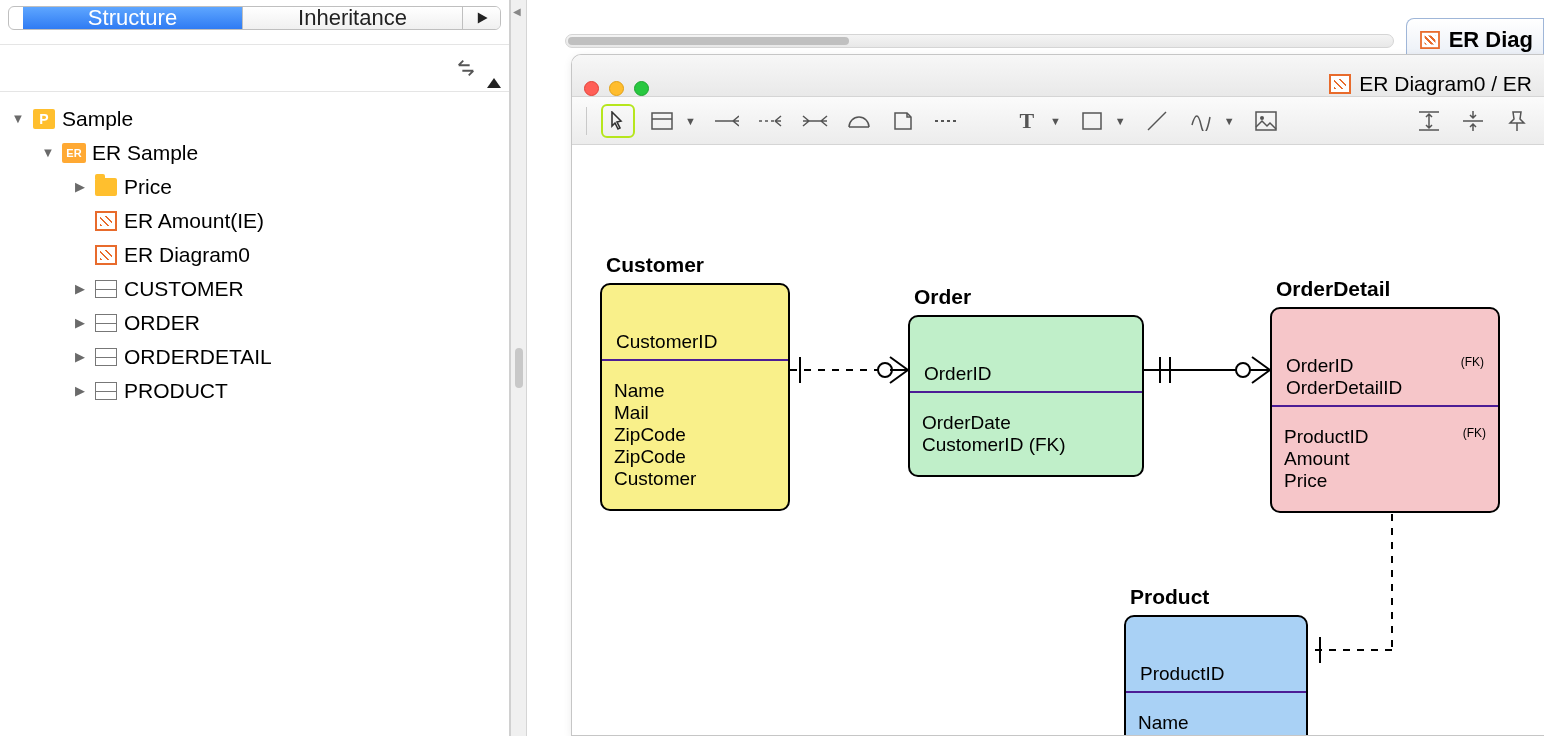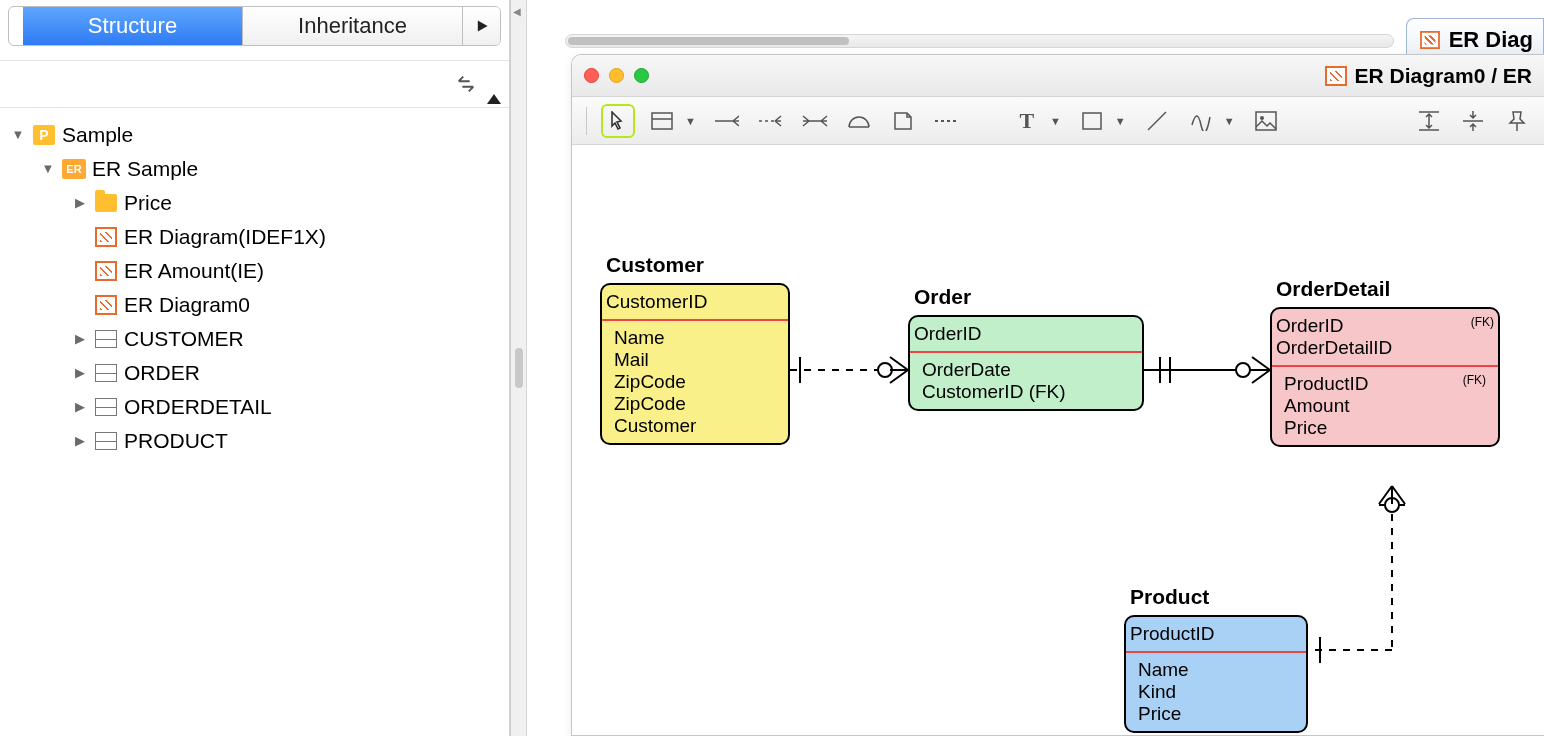--- a/index.html
+++ b/index.html
@@ -2,21 +2,21 @@
 <html><head>
 <meta charset="utf-8">
 <style>
 * { box-sizing: border-box; margin: 0; padding: 0; }
 body { font-family: "Helvetica Neue", Arial, sans-serif; font-size: 17px; overflow: hidden; width: 1544px; height: 736px; background: #fff; }
 
 
 .left-pane { position: absolute; left: 0; top: 0; width: 511px; height: 736px; border-right: 2px solid #d0d0d0; }
 
 
-.tab-bar { display: flex; height: 40px; border: 1px solid #bfbfbf; border-radius: 6px; margin: 6px 8px 0 8px; overflow: hidden; padding-left: 14px; }
+.tab-bar { display: flex; height: 24px; border: 1px solid #bfbfbf; border-radius: 6px; margin: 6px 8px 0 8px; overflow: hidden; padding-left: 14px; }
 .tab { flex: 1; display: flex; align-items: center; justify-content: center; font-size: 22px; cursor: pointer; }
 .tab.active { background: linear-gradient(#5ea6ff,#2f7bf3); color: #fff; font-weight: 500; }
 .tab.inactive { background: linear-gradient(#fff,#f0f0f0); color: #222; border-left: 1px solid #bfbfbf; }
 .tab-arrow { width: 38px; display: flex; align-items: center; justify-content: center; border-left: 1px solid #bfbfbf; background: linear-gradient(#fff,#f0f0f0); }
 
 .toolbar-mini { height: 48px; border-top: 1px solid #e5e5e5; border-bottom: 1px solid #e5e5e5; margin-top: 14px; display: flex; align-items: center; justify-content: flex-end; padding-right: 30px; position: relative; }
 .toolbar-mini .marker { position: absolute; right: 8px; bottom: -2px; }
 
 
 .tree { padding: 10px 6px 0 10px; font-size: 21px; line-height: 34px; }
@@ -43,43 +43,43 @@
 .right-pane { position: absolute; left: 527px; top: 0; right: 0; height: 736px; }
 
 .top-scroll { position: absolute; top: 34px; left: 38px; right: 150px; height: 14px; background: linear-gradient(#f4f4f4,#e8e8e8); border: 1px solid #d5d5d5; border-radius: 7px; }
 .top-scroll::after { content:""; position:absolute; left:2px; top:2px; height:8px; width:34%; background:#c0c0c0; border-radius:5px; }
 
 .doc-tab { position: absolute; right: 0; top: 18px; height: 42px; background: linear-gradient(#fff,#e9eef6); border: 1px solid #9fb6d8; border-bottom: none; border-radius: 8px 0 0 0; display: flex; align-items: center; gap: 8px; padding: 0 10px 0 12px; font-size: 22px; font-weight: 600; }
 .doc-tab .icon-diag { transform: scale(.9); }
 
 
 .win { position: absolute; left: 44px; top: 54px; right: 0; bottom: 0; border: 1px solid #c6c6c6; border-right: none; border-radius: 10px 0 0 0; background: #fff; box-shadow: 0 2px 8px rgba(0,0,0,.08); overflow: hidden; }
-.titlebar { height: 42px; background: linear-gradient(#f7f7f7,#e9e9e9); border-bottom: 1px solid #d5d5d5; display: flex; align-items: center; padding: 0 12px; font-weight: bold; }
+.titlebar { height: 42px; background: linear-gradient(#f7f7f7,#e9e9e9); border-bottom: 1px solid #d5d5d5; display: flex; align-items: flex-end; padding: 0 12px; }
 .traffic { display: flex; gap: 10px; }
 .traffic span { width: 15px; height: 15px; border-radius: 50%; display: inline-block; }
 .tl-red { background: #ff5f57; border:1px solid #e24238; }
 .tl-yel { background: #ffbd2e; border:1px solid #e1a117; }
 .tl-grn { background: #28c840; border:1px solid #1fa531; }
 .title-right { margin-left: auto; display: flex; align-items: center; gap: 8px; font-size: 21px; }
 
 .win-toolbar { height: 48px; background: linear-gradient(#fbfbfb,#ececec); border-bottom: 1px solid #d5d5d5; display: flex; align-items: center; gap: 18px; padding: 0 14px; color: #555; }
 .win-toolbar .sep { width: 1px; height: 28px; background: #c9c9c9; }
 .tool { width: 26px; height: 26px; display: inline-flex; align-items: center; justify-content: center; cursor: pointer; font-size: 18px; }
 .tool.selected { outline: 2px solid #b6e61d; outline-offset: 2px; border-radius: 2px; }
 .tool svg { display:block; }
 .mini-caret { font-size: 11px; margin-left: -8px; }
 
 
 .canvas { position: absolute; inset: 90px 0 0 0; background: #fff; }
 
 .entity { position: absolute; }
 .entity .ename { font-weight: 700; font-size: 21px; margin: 0 0 6px 6px; }
 .ebox { border: 2px solid #000; border-radius: 10px; font-size: 19px; }
-.ebox .pk { padding: 6px 4px; border-bottom: 2px solid #ef4444; }
-.ebox .attrs { padding: 6px 12px; }
+.ebox .pk { padding: 6px 14px; border-bottom: 2px solid #4c1d95; margin-top: 40px; }
+.ebox .attrs { padding: 19px 12px; }
 .ebox .row { display: flex; justify-content: space-between; gap: 14px; }
 .fk { font-size: 12px; }
 
 .e-customer .ebox { background: #f9f08a; }
 .e-order .ebox { background: #c0efc9; }
 .e-detail .ebox { background: #f6c6c9; }
 .e-product .ebox { background: #a9d1f5; }
 
 
 .links { position: absolute; inset: 0; pointer-events: none; }
@@ -133,27 +133,20 @@
       <span class="icon">
           <span class="icon-folder"></span>
         </span>
       <span>Price</span>
     </div>
     <div class="tree-row ind2">
       <span class="twisty"></span>
       <span class="icon">
           <span class="icon-diag"></span>
         </span>
-      <span>ER Diagram(IDEF1X)</span>
-    </div>
-    <div class="tree-row ind2">
-      <span class="twisty"></span>
-      <span class="icon">
-          <span class="icon-diag"></span>
-        </span>
       <span>ER Amount(IE)</span>
     </div>
     <div class="tree-row ind2">
       <span class="twisty"></span>
       <span class="icon">
           <span class="icon-diag"></span>
         </span>
       <span>ER Diagram0</span>
     </div>
     <div class="tree-row ind2">

